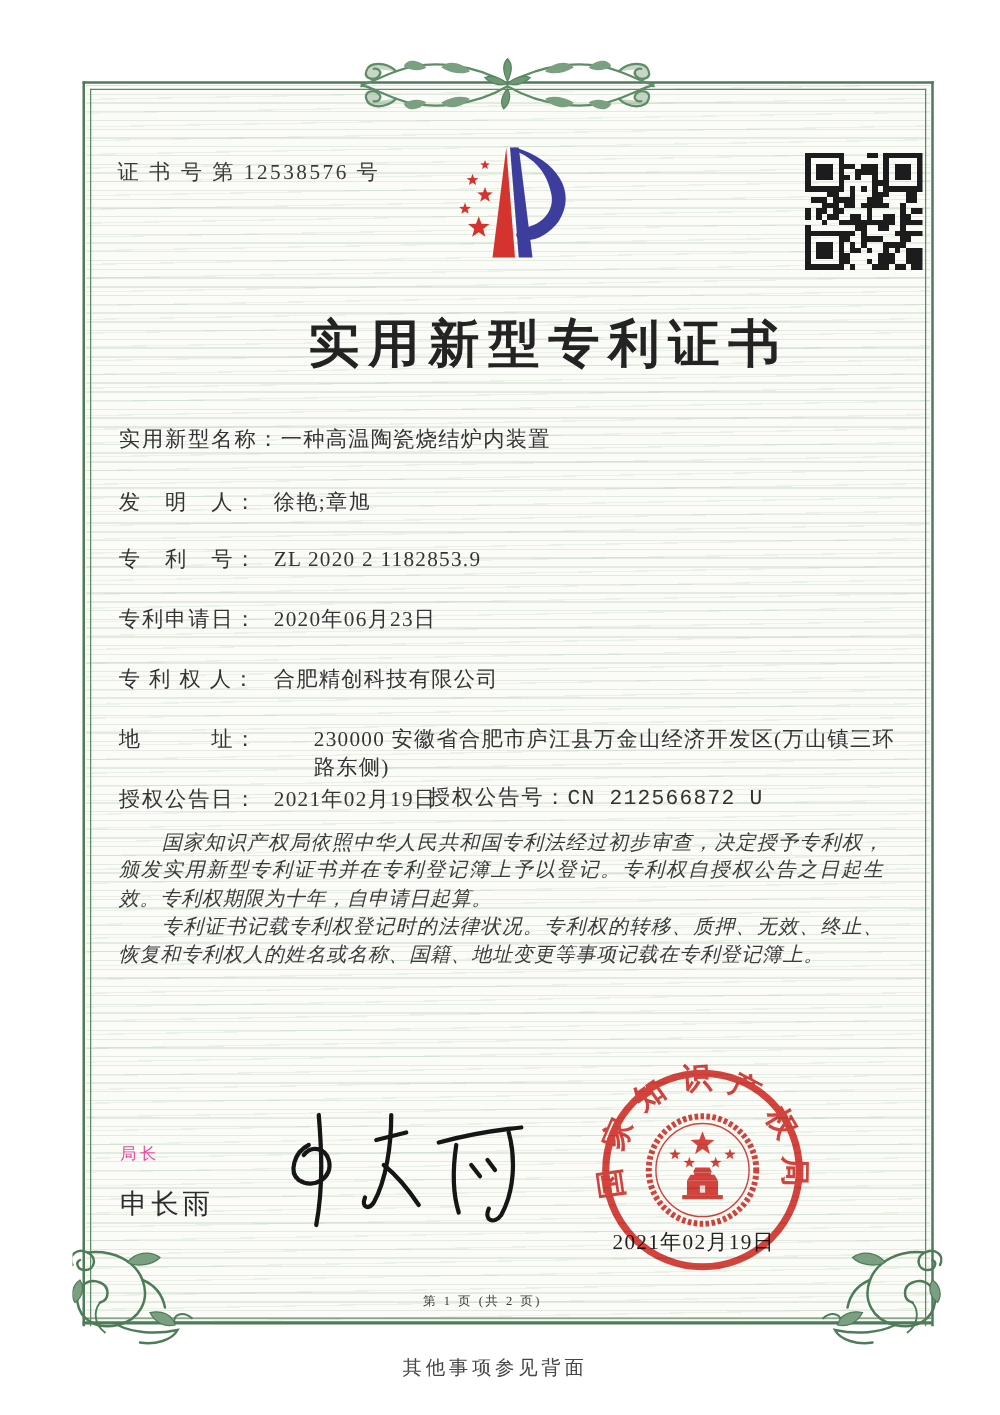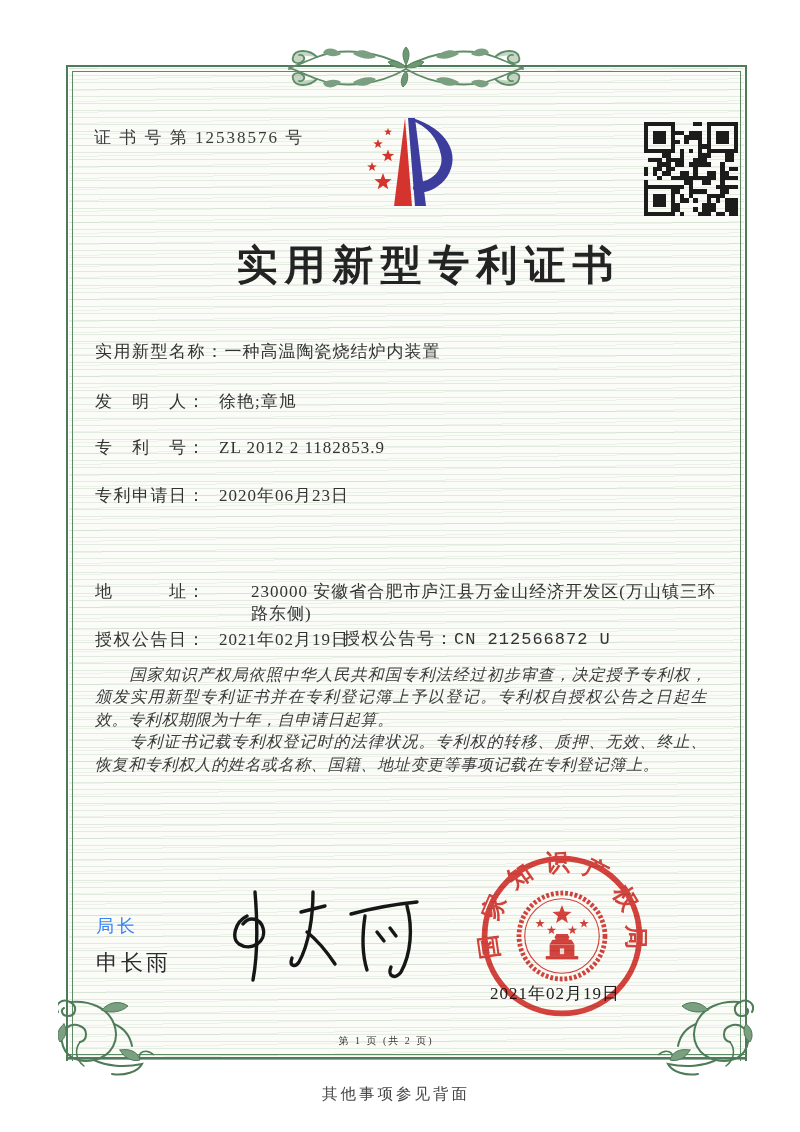--- a/index.html
+++ b/index.html
@@ -13,34 +13,34 @@
       repeating-linear-gradient(180deg, rgba(128,168,128,.20) 0px, rgba(128,168,128,.20) 1px, rgba(0,0,0,0) 1px, rgba(0,0,0,0) 7px),
       repeating-linear-gradient(179deg, rgba(128,168,128,.12) 0px, rgba(128,168,128,.12) 1px, rgba(0,0,0,0) 1px, rgba(0,0,0,0) 11px);}
 
   
   .frame-outer{left:66px;top:65px;width:681px;height:996px;border:2.5px solid var(--border-green,#4e7b58);border-bottom:none;}
   .frame-inner{left:72px;top:71px;width:669px;height:990px;border:1px solid var(--border-green-light,#5c8a64);border-bottom:none;}
 
   .cert-no{left:94px;top:126px;font-size:17px;letter-spacing:2px;color:#3a3a3a;}
   .logo{left:348px;top:110px;}
   .qr{left:644px;top:122px;}
-  .title{left:66px;top:238px;width:681px;margin:0;text-align:center;font-size:41px;font-weight:700;
+  .title{left:66px;top:238px;width:681px;margin:10px;text-align:center;font-size:41px;font-weight:700;
          letter-spacing:7px;color:#232323;padding-left:44px;}
 
   .row{left:95px;width:640px;font-size:17px;line-height:22px;color:#333;}
   .lbl{display:inline-block;min-width:124px;letter-spacing:1.5px;vertical-align:top;}
   .val{letter-spacing:1px;}
   .val-wrap{display:inline-block;width:472px;vertical-align:top;margin-left:32px;}
   .pair2{position:absolute;left:248px;top:0;font-family:Liberation Mono, monospace;}
 
   .paras{left:95px;top:664px;width:612px;}
   .paras p{margin:0;font-size:16px;line-height:22.4px;text-align:justify;text-indent:2.15em;
            font-style:italic;letter-spacing:.6px;color:#3b3b3b;}
 
-  .sig-title{left:96px;top:914px;font-size:18px;letter-spacing:3px;color:#3b82f6;}
+  .sig-title{left:96px;top:914px;font-size:13px;letter-spacing:3px;color:#ec4899;}
   .sig-name{left:96px;top:948px;font-size:22px;letter-spacing:3px;color:#2d2d2d;}
   .signature{left:205px;top:886px;}
 
   .seal{left:476px;top:850px;mix-blend-mode:multiply;opacity:.92;}
   .seal-date{left:490px;top:982px;font-size:17px;letter-spacing:1px;color:#222;}
 
   .page-info{left:66px;top:1034px;width:640px;text-align:center;font-size:10px;letter-spacing:2px;color:#3a3a3a;}
   .bottom-ornament{left:58px;top:992px;pointer-events:none;}
   .back-note{left:66px;top:1084px;width:660px;text-align:center;font-size:15.5px;letter-spacing:3px;color:#454545;}
 </style>
@@ -335,24 +335,27 @@
 
   <h1 class="abs title">实用新型专利证书</h1>
 
   <div class="abs row" style="top:341px">
     <span class="lbl">实用新型名称：</span><span class="val">一种高温陶瓷烧结炉内装置</span>
   </div>
   <div class="abs row" style="top:391px">
     <span class="lbl">发　明　人：</span><span class="val">徐艳;章旭</span>
   </div>
   <div class="abs row" style="top:437px">
-    <span class="lbl">专　利　号：</span><span class="val">ZL 2012 2 1182853.9</span>
+    <span class="lbl">专　利　号：</span><span class="val">ZL 2020 2 1182853.9</span>
   </div>
   <div class="abs row" style="top:485px">
     <span class="lbl">专利申请日：</span><span class="val">2020年06月23日</span>
+  </div>
+  <div class="abs row" style="top:533px">
+    <span class="lbl">专 利 权 人：</span><span class="val">合肥精创科技有限公司</span>
   </div>
   <div class="abs row" style="top:581px">
     <span class="lbl">地　　　址：</span><span class="val val-wrap">230000 安徽省合肥市庐江县万金山经济开发区(万山镇三环路东侧)</span>
   </div>
   <div class="abs row" style="top:629px">
     <span class="lbl">授权公告日：</span><span class="val">2021年02月19日</span>
     <span class="pair2">
       <span class="lbl" style="min-width:0;">授权公告号：</span><span class="val">CN 212566872 U</span>
     </span>
   </div>

